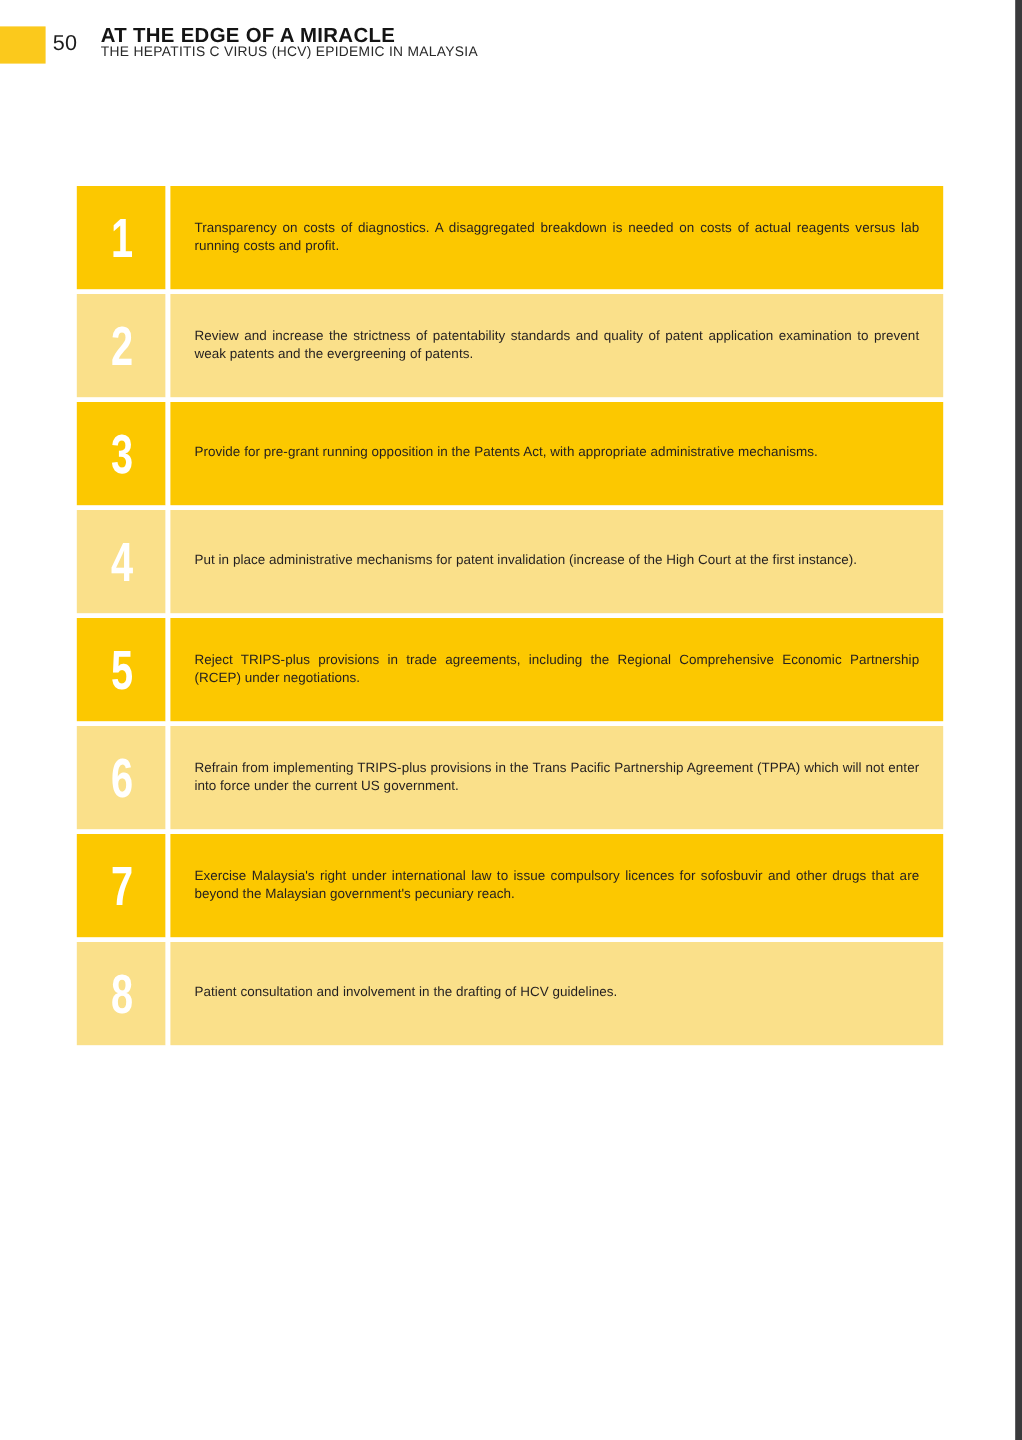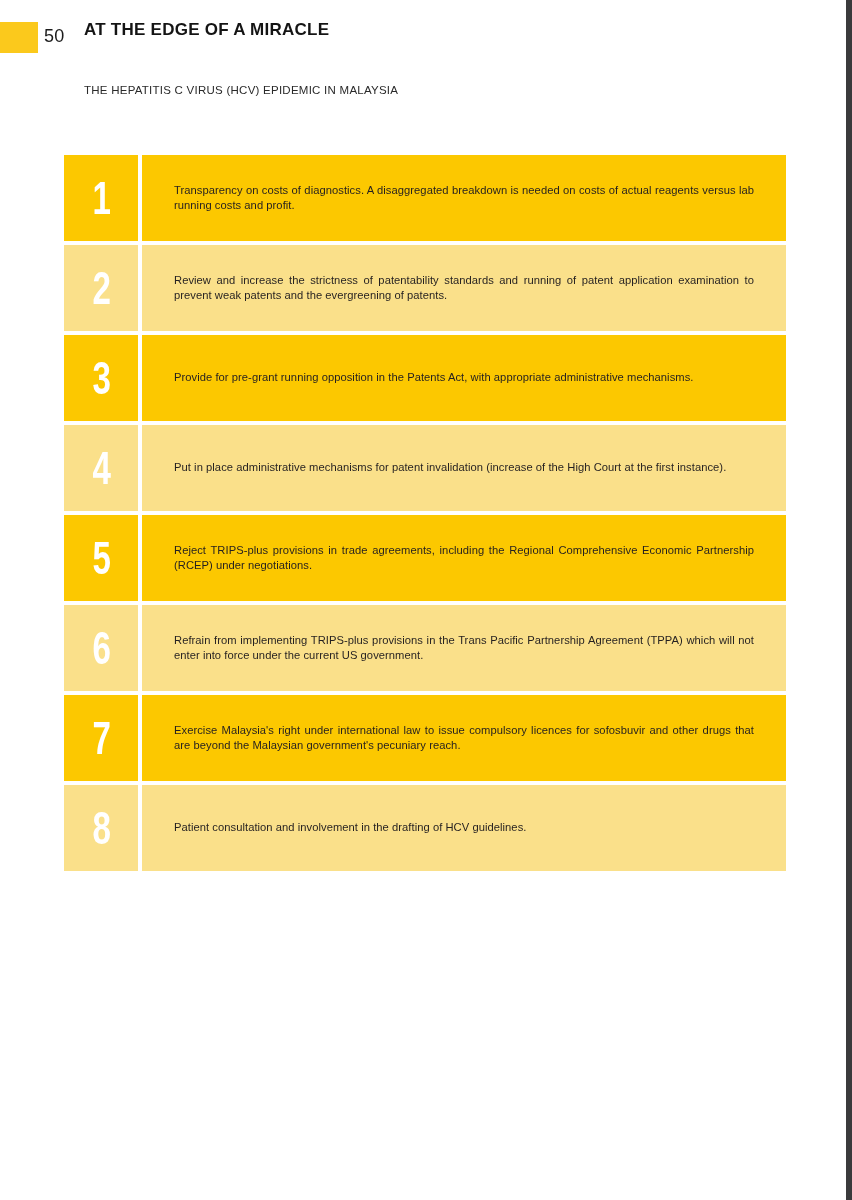--- a/index.html
+++ b/index.html
@@ -73,21 +73,20 @@
     line-height: 15px;
     white-space: nowrap;
   }
   .header-line2 {
     font-size: 11.5px;
     font-weight: 400;
     color: #2a2a2a;
     letter-spacing: 0.25px;
     line-height: 15px;
     white-space: nowrap;
-    margin-top: 46px;
   }
 
   
   .section-title {
     position: absolute;
     left: 62px;
     top: 92px;
     font-size: 31px;
     font-weight: bold;
     color: #E8B820;
@@ -129,21 +128,21 @@
   }
   .rec-gap {
     width: 4px;
     flex: 0 0 4px;
     background: #ffffff;
   }
   .rec-text {
     flex: 1 1 auto;
     display: flex;
     align-items: center;
-    padding: 0 32px;
+    padding: 0 20px;
     box-sizing: border-box;
   }
   .rec-text p {
     margin: 0;
     font-size: 11.2px;
     line-height: 15.5px;
     color: #231f20;
     text-align: justify;
     letter-spacing: 0.05px;
   }
@@ -177,21 +176,21 @@
         <div class="rec-text">
           <p>Transparency on costs of diagnostics. A disaggregated breakdown is needed on costs of actual reagents versus lab running costs and profit.</p>
         </div>
       </div>
       <div class="rec-row tone-light">
         <div class="rec-num">
           <span>2</span>
         </div>
         <div class="rec-gap"></div>
         <div class="rec-text">
-          <p>Review and increase the strictness of patentability standards and running of patent application examination to prevent weak patents and the evergreening of patents.</p>
+          <p>Review and increase the strictness of patentability standards and quality of patent application examination to prevent weak patents and the evergreening of patents.</p>
         </div>
       </div>
       <div class="rec-row tone-dark">
         <div class="rec-num">
           <span>3</span>
         </div>
         <div class="rec-gap"></div>
         <div class="rec-text">
           <p>Provide for pre-grant running opposition in the Patents Act, with appropriate administrative mechanisms.</p>
         </div>

